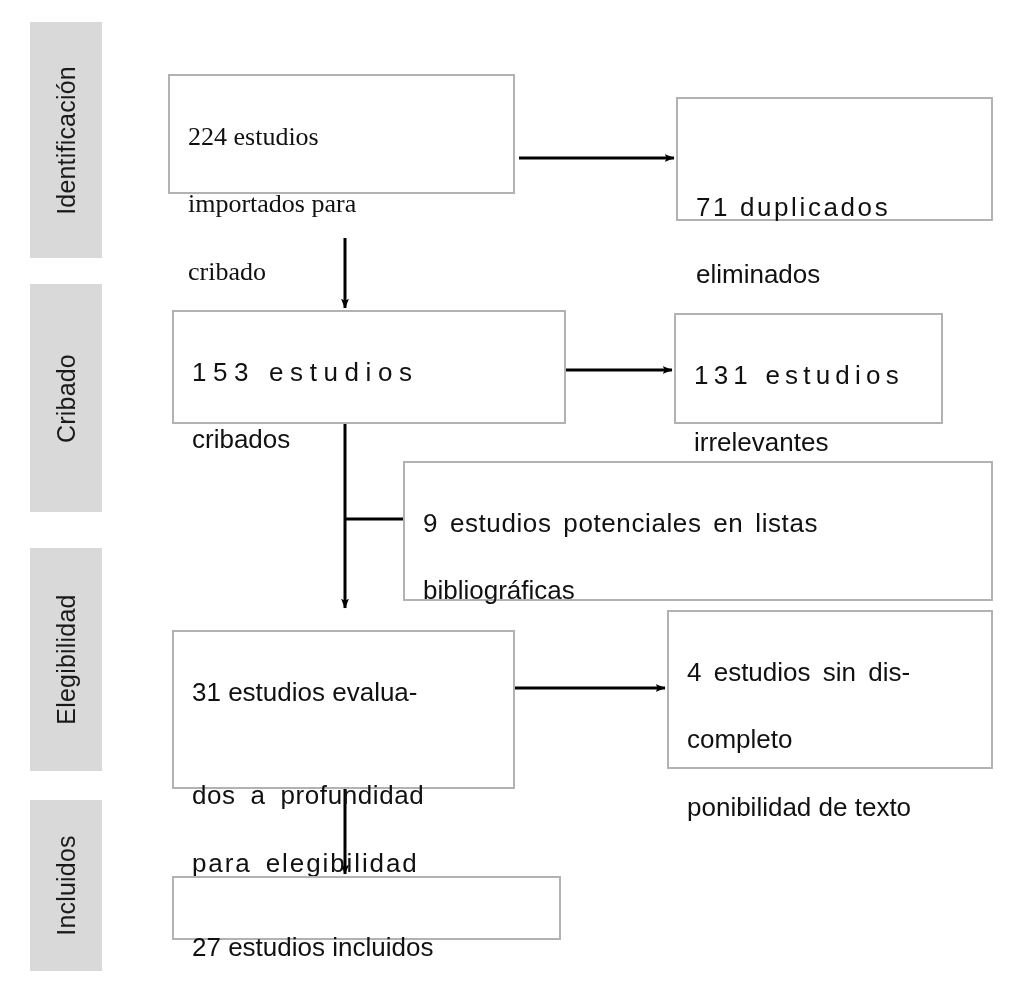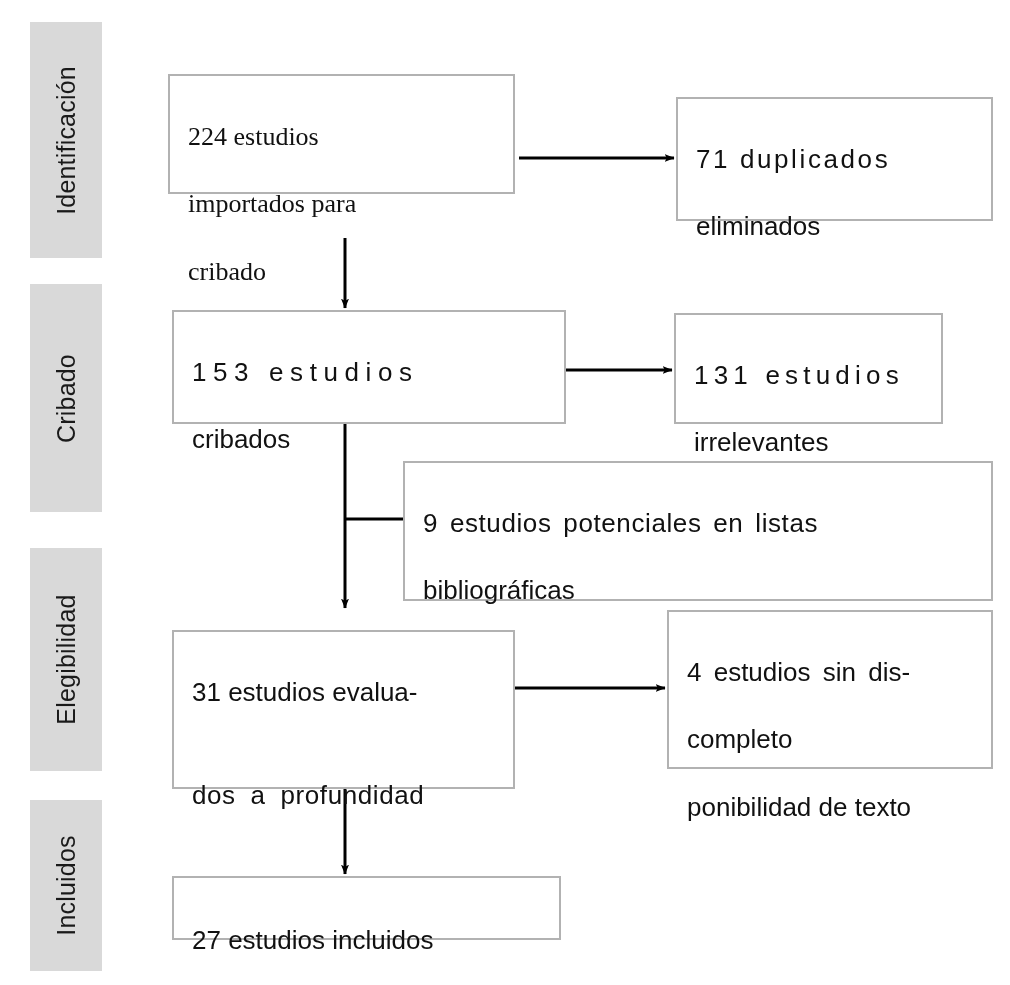--- a/index.html
+++ b/index.html
@@ -130,21 +130,21 @@
   <div class="flow-box" style="left:168px; top:74px; width:347px; height:120px;font-family:Liberation Serif, serif;">
     <span class="box-text just-3">
       <span class="line">224  estudios</span>
       <span class="line">importados para</span>
       <span class="line">cribado</span>
     </span>
   </div>
 
   <div class="flow-box" style="left:676px; top:97px; width:317px; height:124px;">
     <span class="box-text just-2">
-      <span class="line" style="letter-spacing:2.6px;">71  duplicados</span>
+      <span class="line" style="letter-spacing:2.6px;margin-top:48px;">71  duplicados</span>
       <span class="line">eliminados</span>
     </span>
   </div>
 
   <div class="flow-box" style="left:172px; top:310px; width:394px; height:114px;">
     <span class="box-text just-2">
       <span class="line" style="letter-spacing:6.6px;">153  estudios</span>
       <span class="line">cribados</span>
     </span>
   </div>
@@ -160,30 +160,31 @@
     <span class="box-text just-2">
       <span class="line" style="letter-spacing:0.6px; word-spacing:4px;">9 estudios potenciales en listas</span>
       <span class="line">bibliográficas</span>
     </span>
   </div>
 
   <div class="flow-box" style="left:172px; top:630px; width:343px; height:159px;">
     <span class="box-text just-3">
       <span class="line">31 estudios evalua-</span>
       <span class="line" style="letter-spacing:0.6px; word-spacing:7px;margin-top:36px;">dos a profundidad</span>
+      <span class="line" style="letter-spacing:1.9px; word-spacing:5px;">para elegibilidad</span>
     </span>
   </div>
 
   <div class="flow-box" style="left:667px; top:610px; width:326px; height:159px;">
     <span class="box-text just-3">
       <span class="line" style="word-spacing:5px;">4 estudios sin dis-</span>
       <span class="line">completo</span>
       <span class="line">ponibilidad de texto</span>
     </span>
   </div>
 
-  <div class="flow-box" style="left:172px; top:876px; width:389px; height:64px; padding-top:12px;">
+  <div class="flow-box" style="left:172px; top:876px; width:389px; height:64px; padding-top:19px;">
     <span class="box-text">
       <span class="line">27 estudios incluidos</span>
     </span>
   </div>
 
 </div>
 
 </body></html>

